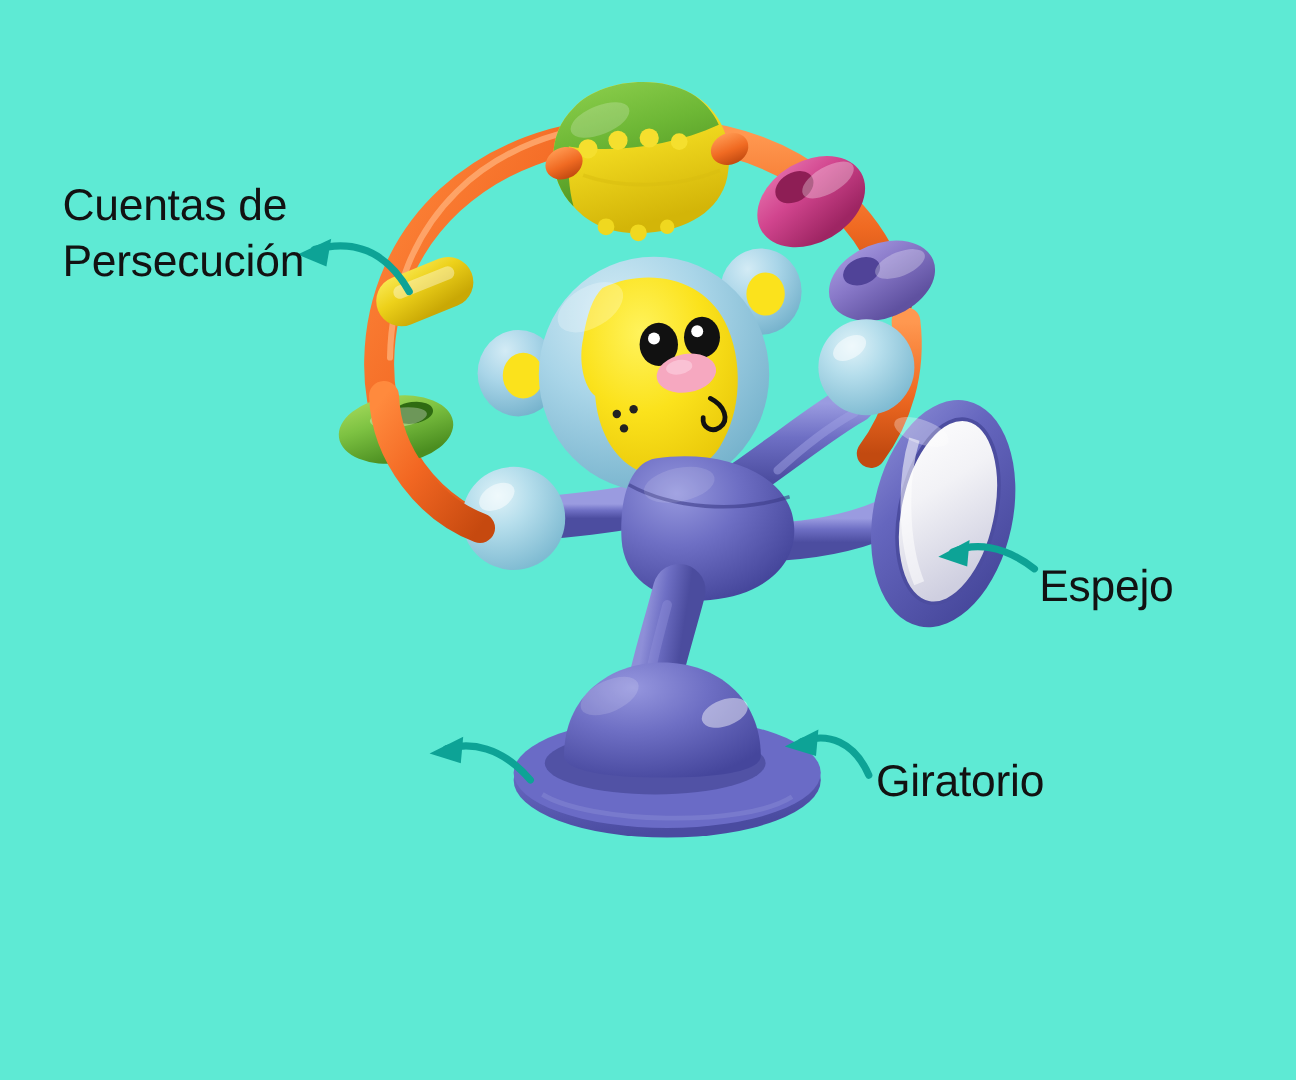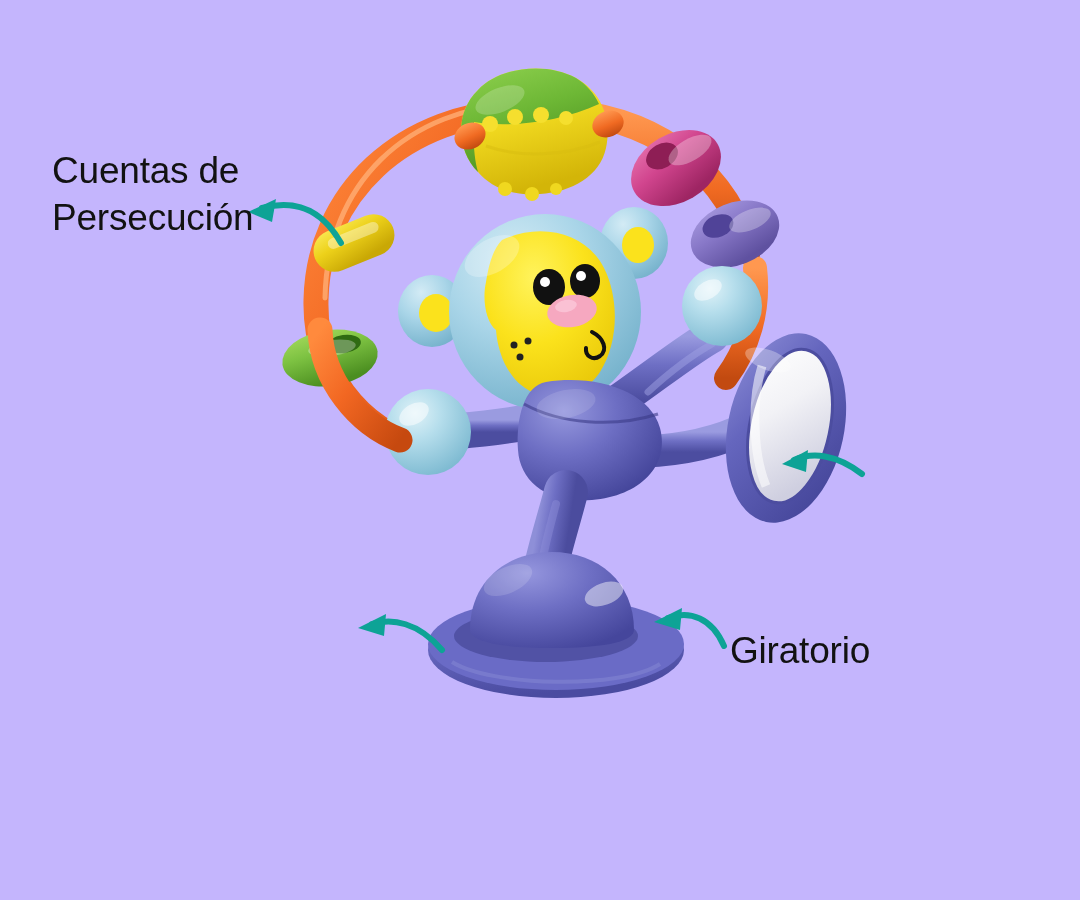--- a/index.html
+++ b/index.html
@@ -4,21 +4,21 @@
 <style>
   html, body {
     margin: 0;
     padding: 0;
     background: #ffffff;
   }
   #stage {
     position: relative;
     width: 1080px;
     height: 900px;
-    background: #c4b5fd;
+    background: #5eead4;
     overflow: hidden;
     font-family: "Liberation Sans", "DejaVu Sans", sans-serif;
   }
 
   
   .callout {
     position: absolute;
     color: #121212;
     font-size: 37px;
     line-height: 1.27;
@@ -325,17 +325,18 @@
 
     <g>
       <path d="M724,646 C712,618 690,610 668,618" fill="none" stroke="#0DA396" stroke-width="6" stroke-linecap="round"></path>
       <path d="M654,622 L682,608 L680,630 Z" fill="#0DA396"></path>
     </g>
   </svg>
 
   <div class="callout" id="label-beads">Cuentas de
 Persecución</div>
 
+  <div class="callout" id="label-mirror">Espejo</div>
 
 
   <div class="callout" id="label-spin">Giratorio</div>
 
 </div>
 
 </body></html>

